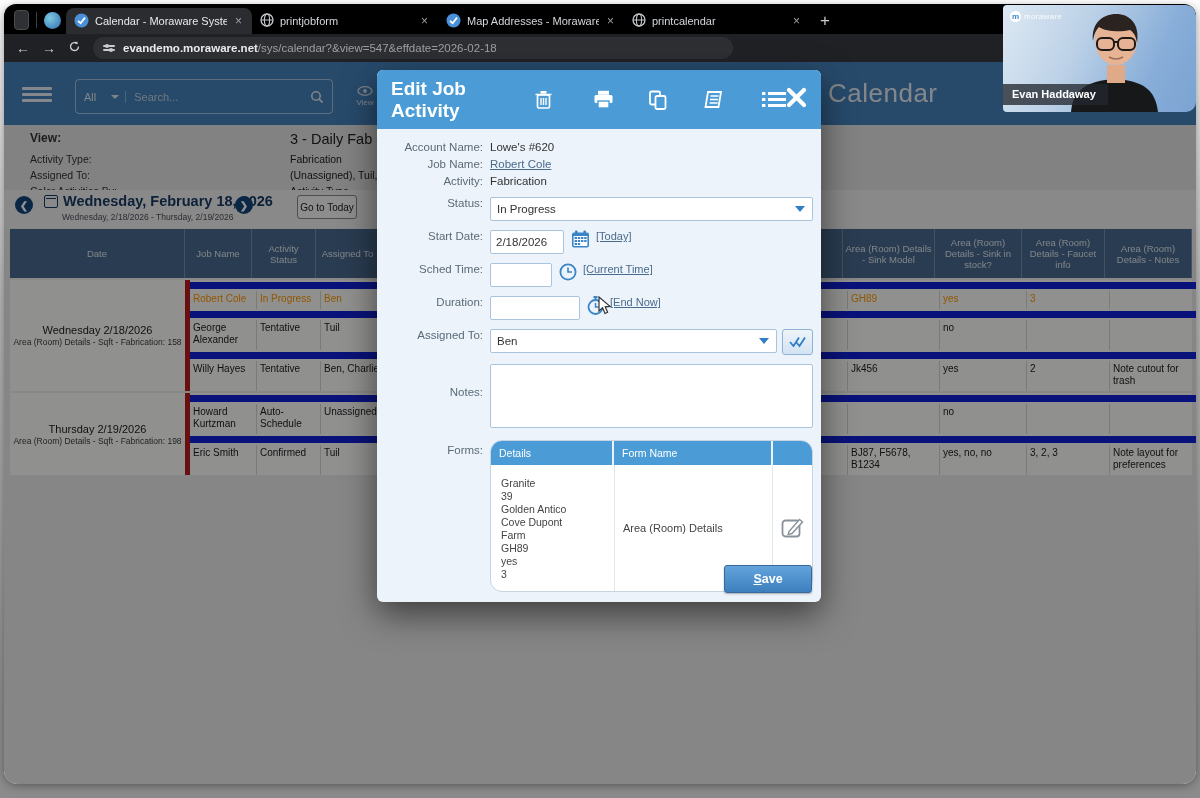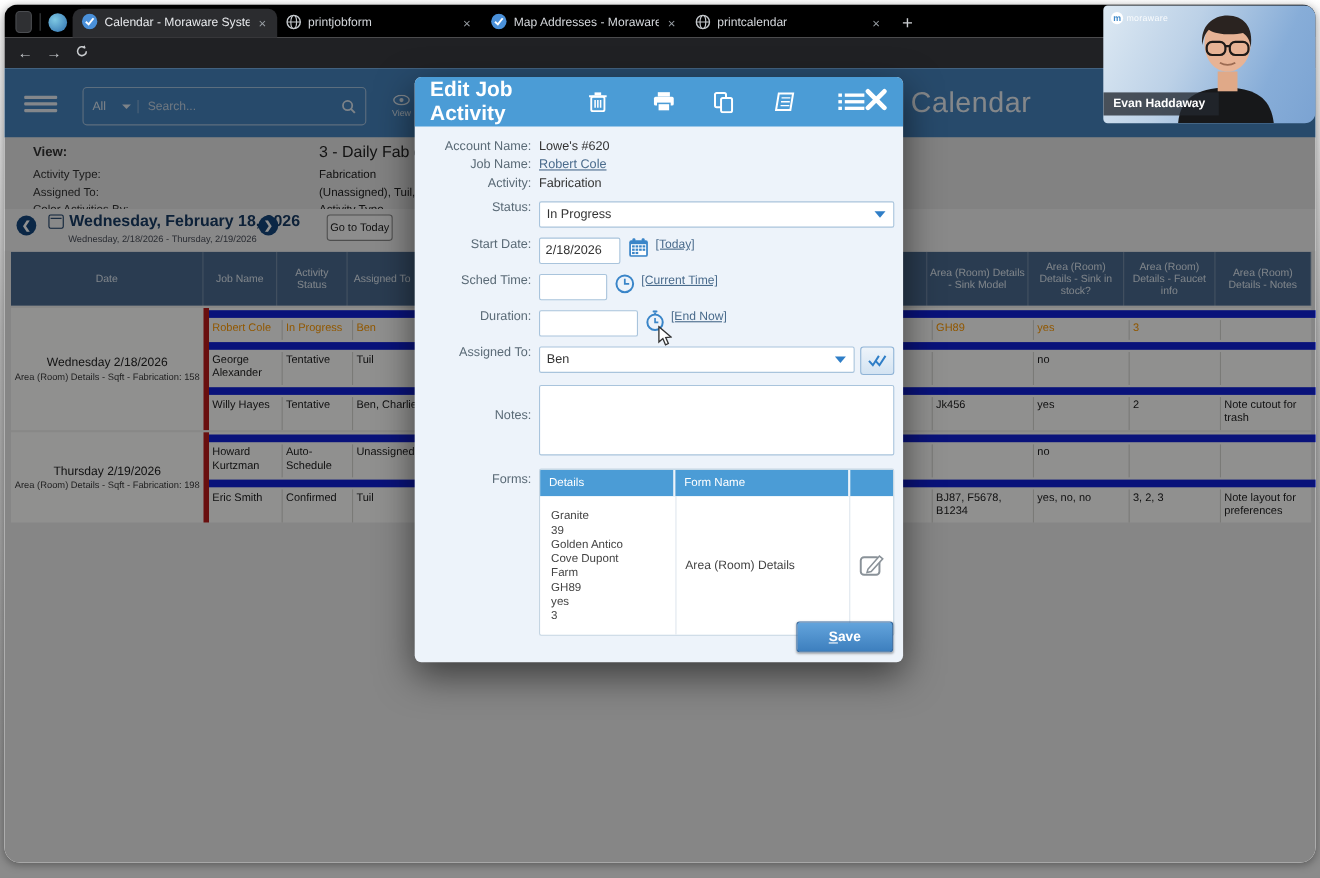--- a/index.html
+++ b/index.html
@@ -74,21 +74,21 @@
   .cd-title{font-size:11px;color:#222;}
   .cd-sub{font-size:8.5px;color:#3c3c3c;margin-top:1px;}
   .cal-rows{flex:1;}
   .cal-bar{height:7px;background:#1121d6;margin:2px 0;}
   .cal-row{display:grid;grid-template-columns:67px 64px 64px 463px 92px 87px 83px 87px;}
   .cal-row div{font-size:10px;color:#1b1b1b;padding:2px 3px 4px;border-right:1px solid #d6d6d2;line-height:12px;}
   .cal-row.hl div{color:#ff9a00;}
   
   .modal{position:absolute;left:373px;top:66px;width:444px;height:532px;z-index:10;border-radius:6px;
     background:#edf3fa;box-shadow:0 12px 34px rgba(0,0,0,.55);overflow:hidden;}
-  .m-head{height:45px;background:#4b9cd6;display:flex;align-items:center;padding:0 14px;}
+  .m-head{height:59px;background:#4b9cd6;display:flex;align-items:center;padding:0 14px;}
   .m-title{color:#fff;font-size:19px;font-weight:bold;margin-right:14px;}
   .m-icons{display:flex;align-items:center;gap:24px;}
   .m-icons svg{display:block;}
   .m-close{margin-left:auto;}
   .m-body{position:relative;padding:12px 8px 0 6px;}
   .m-row{display:flex;align-items:flex-start;margin-bottom:9px;}
   .m-row.static{margin-bottom:5px;}
   .m-label{width:100px;flex:none;text-align:right;color:#5a6a76;font-size:11.5px;padding-right:7px;}
   .m-val{color:#333;font-size:11.5px;}
   a.mlink{color:#4a6b8c;font-size:11px;text-decoration:underline;}
@@ -99,21 +99,21 @@
   .grow{flex:1;}
   input.txt{height:18px;border:1px solid #a9c4dc;border-radius:2px;font-size:11.5px;color:#333;padding:2px 5px;
     font-family:"Liberation Sans",sans-serif;outline:none;}
   .ic-gap{margin:0 6px 0 7px;flex:none;display:flex;}
   textarea.notes{flex:1;height:58px;border:1px solid #a9c4dc;border-radius:2px;resize:none;outline:none;background:#fff;}
   .chkbtn{width:29px;height:24px;margin-left:5px;flex:none;border:1px solid #8fb3d6;border-radius:3px;
     background:linear-gradient(180deg,#eef4fa,#d3e3f2);display:flex;align-items:center;justify-content:center;}
   .m-row.top{align-items:flex-start;}
   .m-row.top .m-label{padding-top:4px;}
   
-  .ftable{flex:1;border:1px solid #c5d5e2;border-radius:2px;overflow:hidden;background:#fff;}
+  .ftable{flex:1;border:1px solid #c5d5e2;border-radius:12px;overflow:hidden;background:#fff;}
   .f-head{display:flex;background:#4b9cd6;}
   .f-head div{color:#fff;font-size:10.5px;padding:6px 8px;}
   .fh-details{width:105px;border-right:2px solid #edf3fa;}
   .fh-name{width:141px;border-right:2px solid #edf3fa;}
   .fh-icon{flex:1;}
   .f-row{display:flex;}
   .f-row>div{border-right:1px solid #dfe7ee;}
   .fc-details{width:113px;padding:12px 0 10px 10px;font-size:10.5px;color:#444;line-height:13px;}
   .fc-name{width:149px;display:flex;align-items:center;padding-left:8px;font-size:11px;color:#444;}
   .fc-icon{flex:1;display:flex;align-items:center;justify-content:center;border-right:none !important;}
@@ -186,20 +186,28 @@
 
     <div class="urlrow">
       <span class="nav-ic">←</span>
       <span class="nav-ic">→</span>
       <span class="nav-ic">
         <svg width="13" height="13" viewBox="0 0 13 13">
             <path d="M10.5 6.5a4 4 0 1 1-1.2-2.8" fill="none" stroke="#c9cccf" stroke-width="1.4"></path>
             <path d="M9.2 1.2 L9.6 4 L6.8 3.6 Z" fill="#c9cccf"></path>
           </svg>
       </span>
+      <div class="urlpill">
+        <span class="tune">
+            <i></i>
+            <i></i>
+          </span>
+        <span class="url-domain">evandemo.moraware.net</span>
+          <span class="url-path">/sys/calendar?&amp;view=547&amp;effdate=2026-02-18</span>
+      </div>
     </div>
 
     <div class="page">
       <div class="apphdr">
         <div class="hamburger">
             <i></i>
             <i></i>
             <i></i>
           </div>
         <div class="searchbox">

